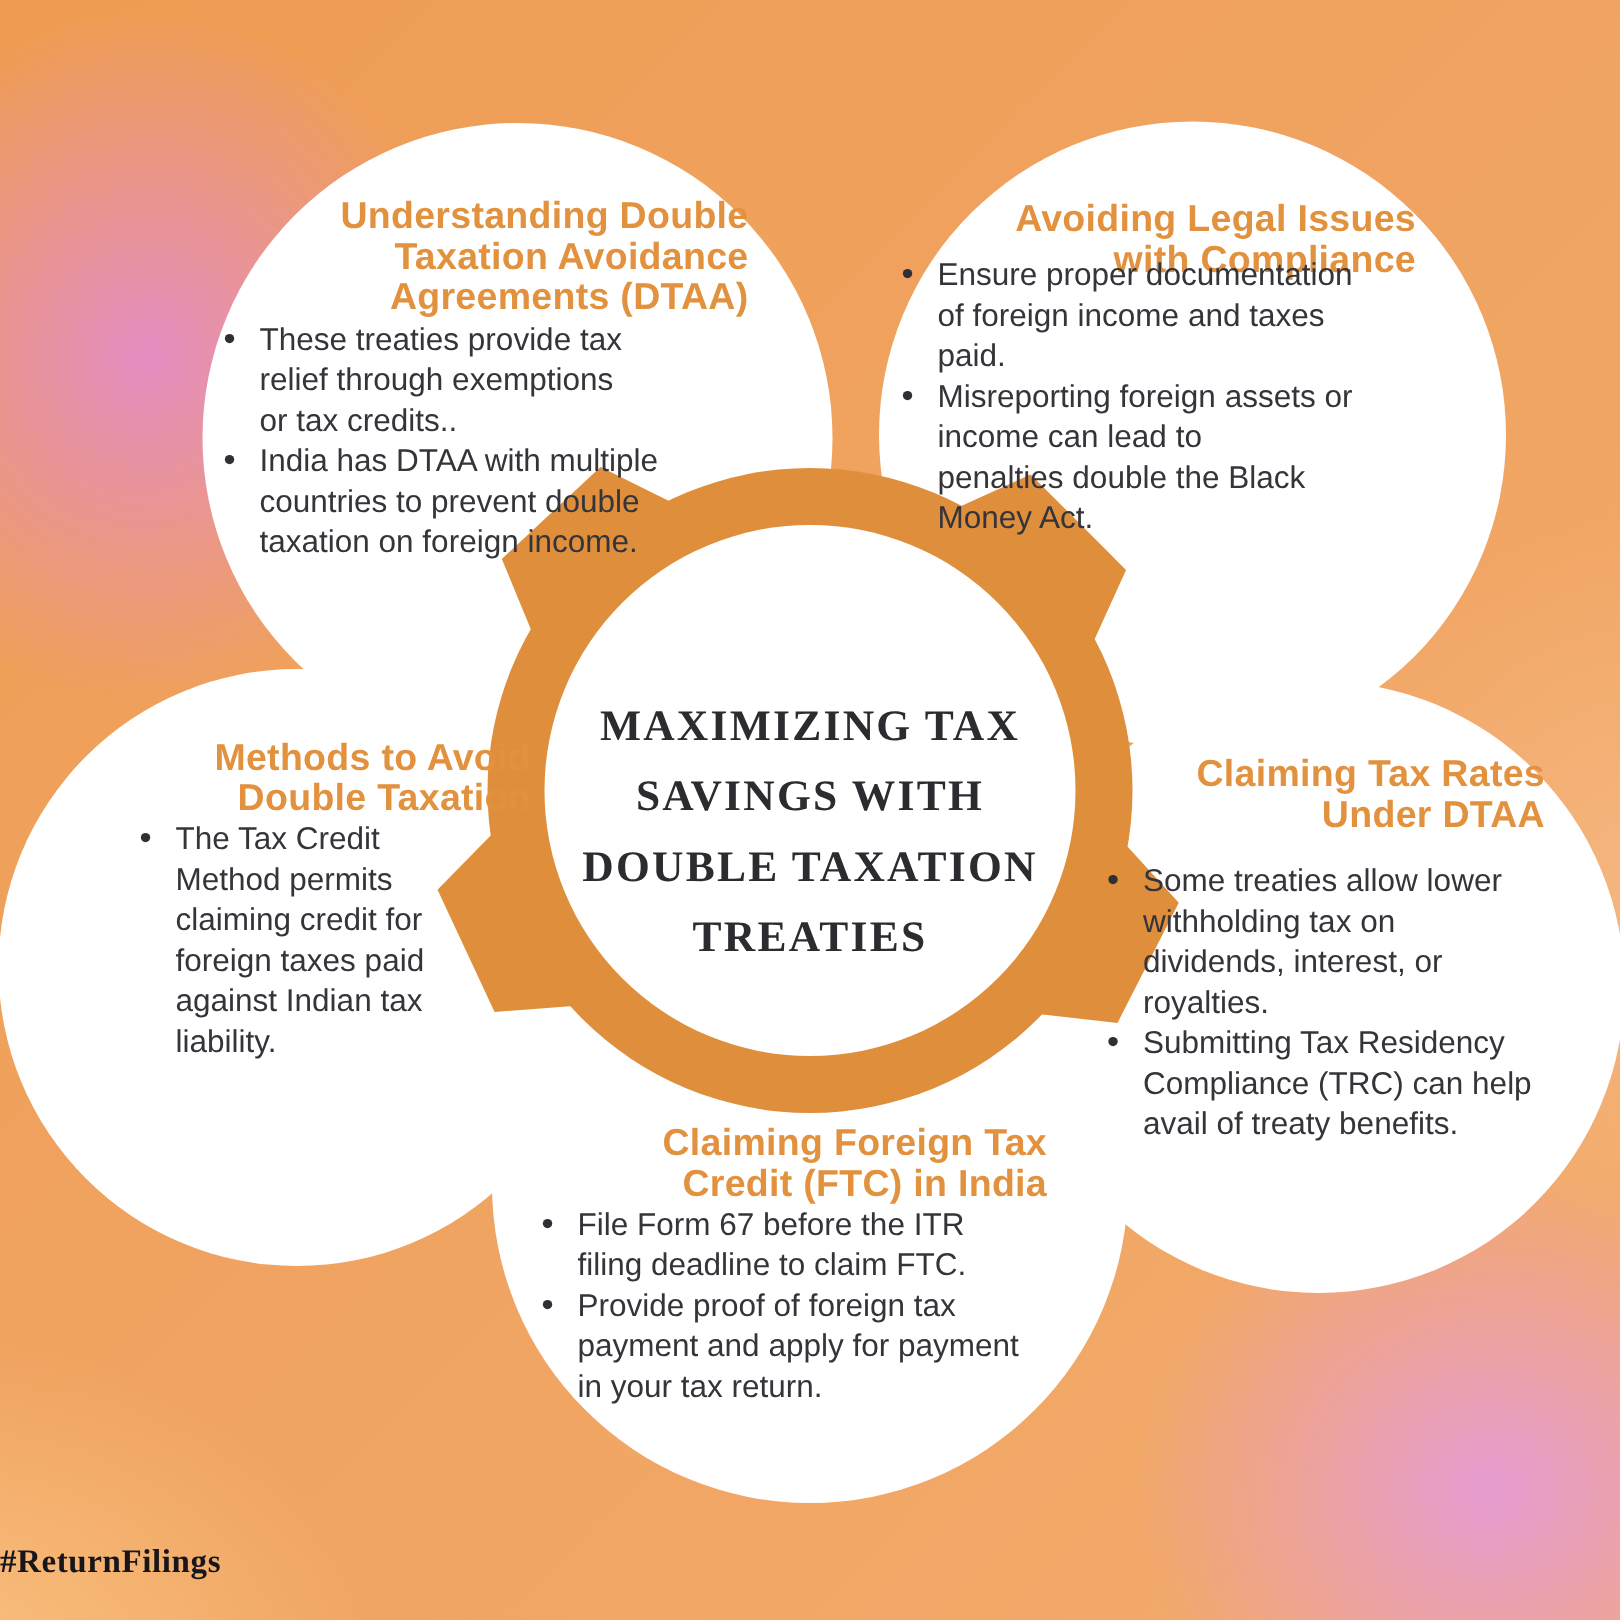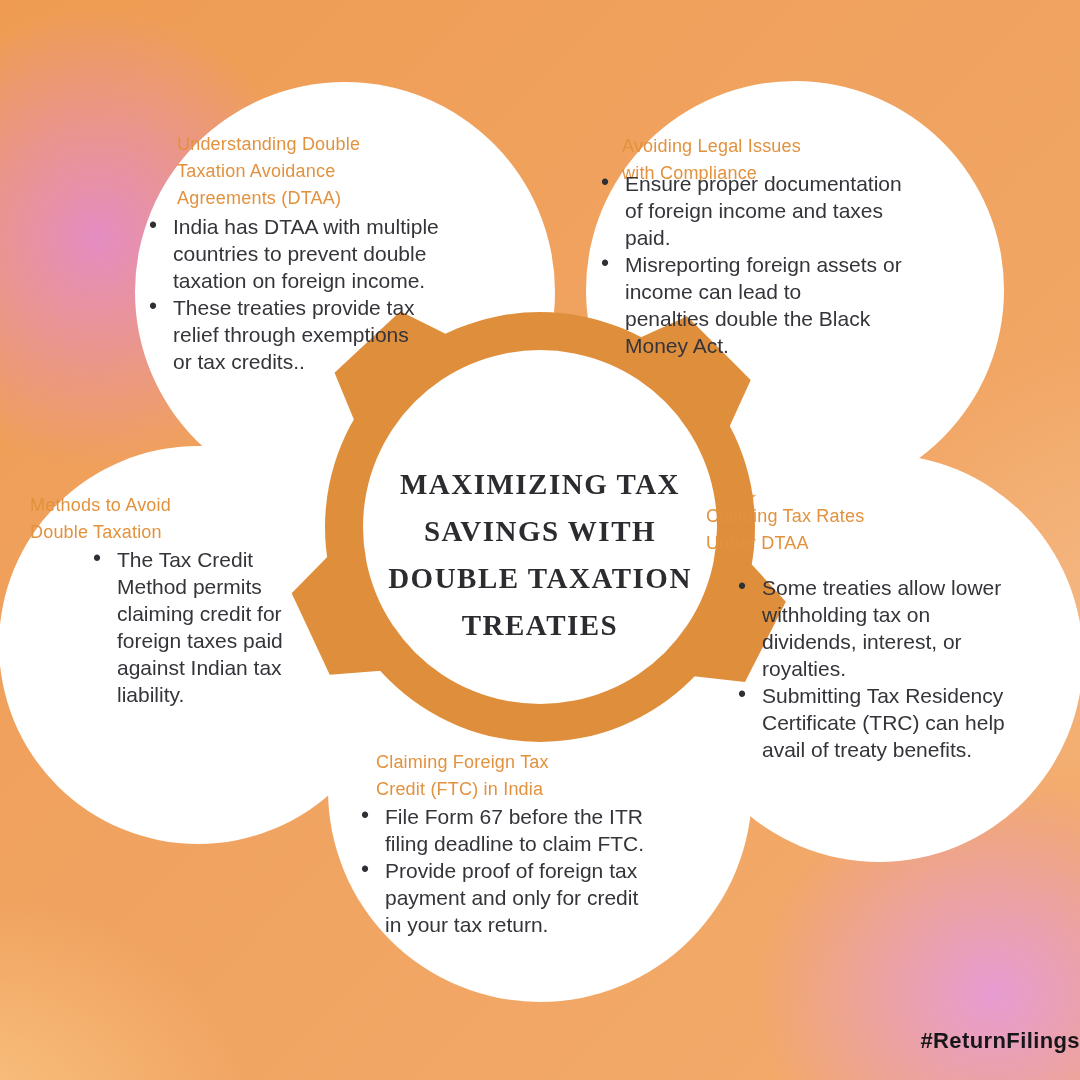--- a/index.html
+++ b/index.html
@@ -9,43 +9,43 @@
     background-color:#F0A360;
     background-image:
       radial-gradient(ellipse 300px 320px at 9% 22%,  rgba(228,140,200,0.95), rgba(228,140,200,0) 72%),
       radial-gradient(ellipse 330px 300px at 92% 92%, rgba(230,155,216,0.95), rgba(230,155,216,0) 72%),
       radial-gradient(ellipse 420px 330px at -4% 104%, rgba(252,200,135,0.85), rgba(252,200,135,0) 70%),
       radial-gradient(ellipse 420px 360px at 104% 55%, rgba(247,195,150,0.55), rgba(247,195,150,0) 70%),
       linear-gradient(135deg, #EF9C52 0%, #F0A360 45%, #F3AB6C 100%);
   }
   svg.art { position:absolute; left:0; top:0; }
   .petal-heading {
-    position:absolute; margin:0; text-align:left; white-space:pre-line;
-    font-weight:400; font-size:18px; line-height:27px; letter-spacing:0.2px;
+    position:absolute; margin:0; text-align:right; white-space:pre-line;
+    font-weight:700; font-size:25px; line-height:27px; letter-spacing:0.2px;
     color:#E2923E;
   }
   .bullets {
     position:absolute; margin:0; padding:0; list-style:none;
     font-size:21px; line-height:27px; color:#34343A;
   }
   .bullets li { position:relative; padding-left:28px; white-space:pre-line; }
   .bullets li::before {
     content:"\2022"; position:absolute; left:4px; top:-1px;
     font-size:23px; color:#2F2F35;
   }
   .center-title {
     position:absolute; left:358px; top:461px; width:364px; margin:0;
     text-align:center; white-space:pre-line;
     font-family:"Liberation Serif", serif; font-weight:700;
     font-size:29px; line-height:47px; letter-spacing:1.5px; color:#2C2C30;
   }
   .hashtag {
     position:absolute; left:0; top:1028px; width:1080px;
-    text-align:right; font-weight:700; font-size:22px;
-    letter-spacing:0.4px; color:#17171B;
+    text-align:left; font-weight:700; font-size:22px;
+    letter-spacing:0.4px; color:#17171B;font-family:Liberation Serif, serif;
   }
   
   .h-tl { left:177px; top:131px;  width:322px; }
   .u-tl { left:145px; top:213px;  width:340px; }
   .h-tr { left:622px; top:133px;  width:322px; }
   .u-tr { left:597px; top:170px;  width:365px; }
   .h-l  { left:30px;  top:492px;  width:324px; }
   .u-l  { left:89px;  top:546px;  width:250px; }
   .h-r  { left:706px; top:503px;  width:324px; }
   .u-r  { left:734px; top:574px;  width:300px; }
@@ -73,26 +73,26 @@
       <circle cx="540" cy="527" r="215"></circle>
     </g>
     <circle cx="540" cy="527" r="177" fill="#FFFFFF"></circle>
   </svg>
 
   <div>
     <h3 class="petal-heading h-tl">Understanding Double
 Taxation Avoidance
 Agreements (DTAA)</h3>
     <ul class="bullets u-tl">
+      <li>These treaties provide tax
+relief through exemptions
+or tax credits..</li>
       <li>India has DTAA with multiple
 countries to prevent double
 taxation on foreign income.</li>
-      <li>These treaties provide tax
-relief through exemptions
-or tax credits..</li>
     </ul>
   </div>
 
   <div>
     <h3 class="petal-heading h-tr">Avoiding Legal Issues
 with Compliance</h3>
     <ul class="bullets u-tr">
       <li>Ensure proper documentation
 of foreign income and taxes
 paid.</li>
@@ -118,33 +118,33 @@
 
   <div>
     <h3 class="petal-heading h-r">Claiming Tax Rates
 Under DTAA</h3>
     <ul class="bullets u-r">
       <li>Some treaties allow lower
 withholding tax on
 dividends, interest, or
 royalties.</li>
       <li>Submitting Tax Residency
-Certificate (TRC) can help
+Compliance (TRC) can help
 avail of treaty benefits.</li>
     </ul>
   </div>
 
   <div>
     <h3 class="petal-heading h-b">Claiming Foreign Tax
 Credit (FTC) in India</h3>
     <ul class="bullets u-b">
       <li>File Form 67 before the ITR
 filing deadline to claim FTC.</li>
       <li>Provide proof of foreign tax
-payment and only for credit
+payment and apply for payment
 in your tax return.</li>
     </ul>
   </div>
 
   <h1 class="center-title">MAXIMIZING TAX
 SAVINGS WITH
 DOUBLE TAXATION
 TREATIES</h1>
 
   <div class="hashtag">#ReturnFilings</div>

